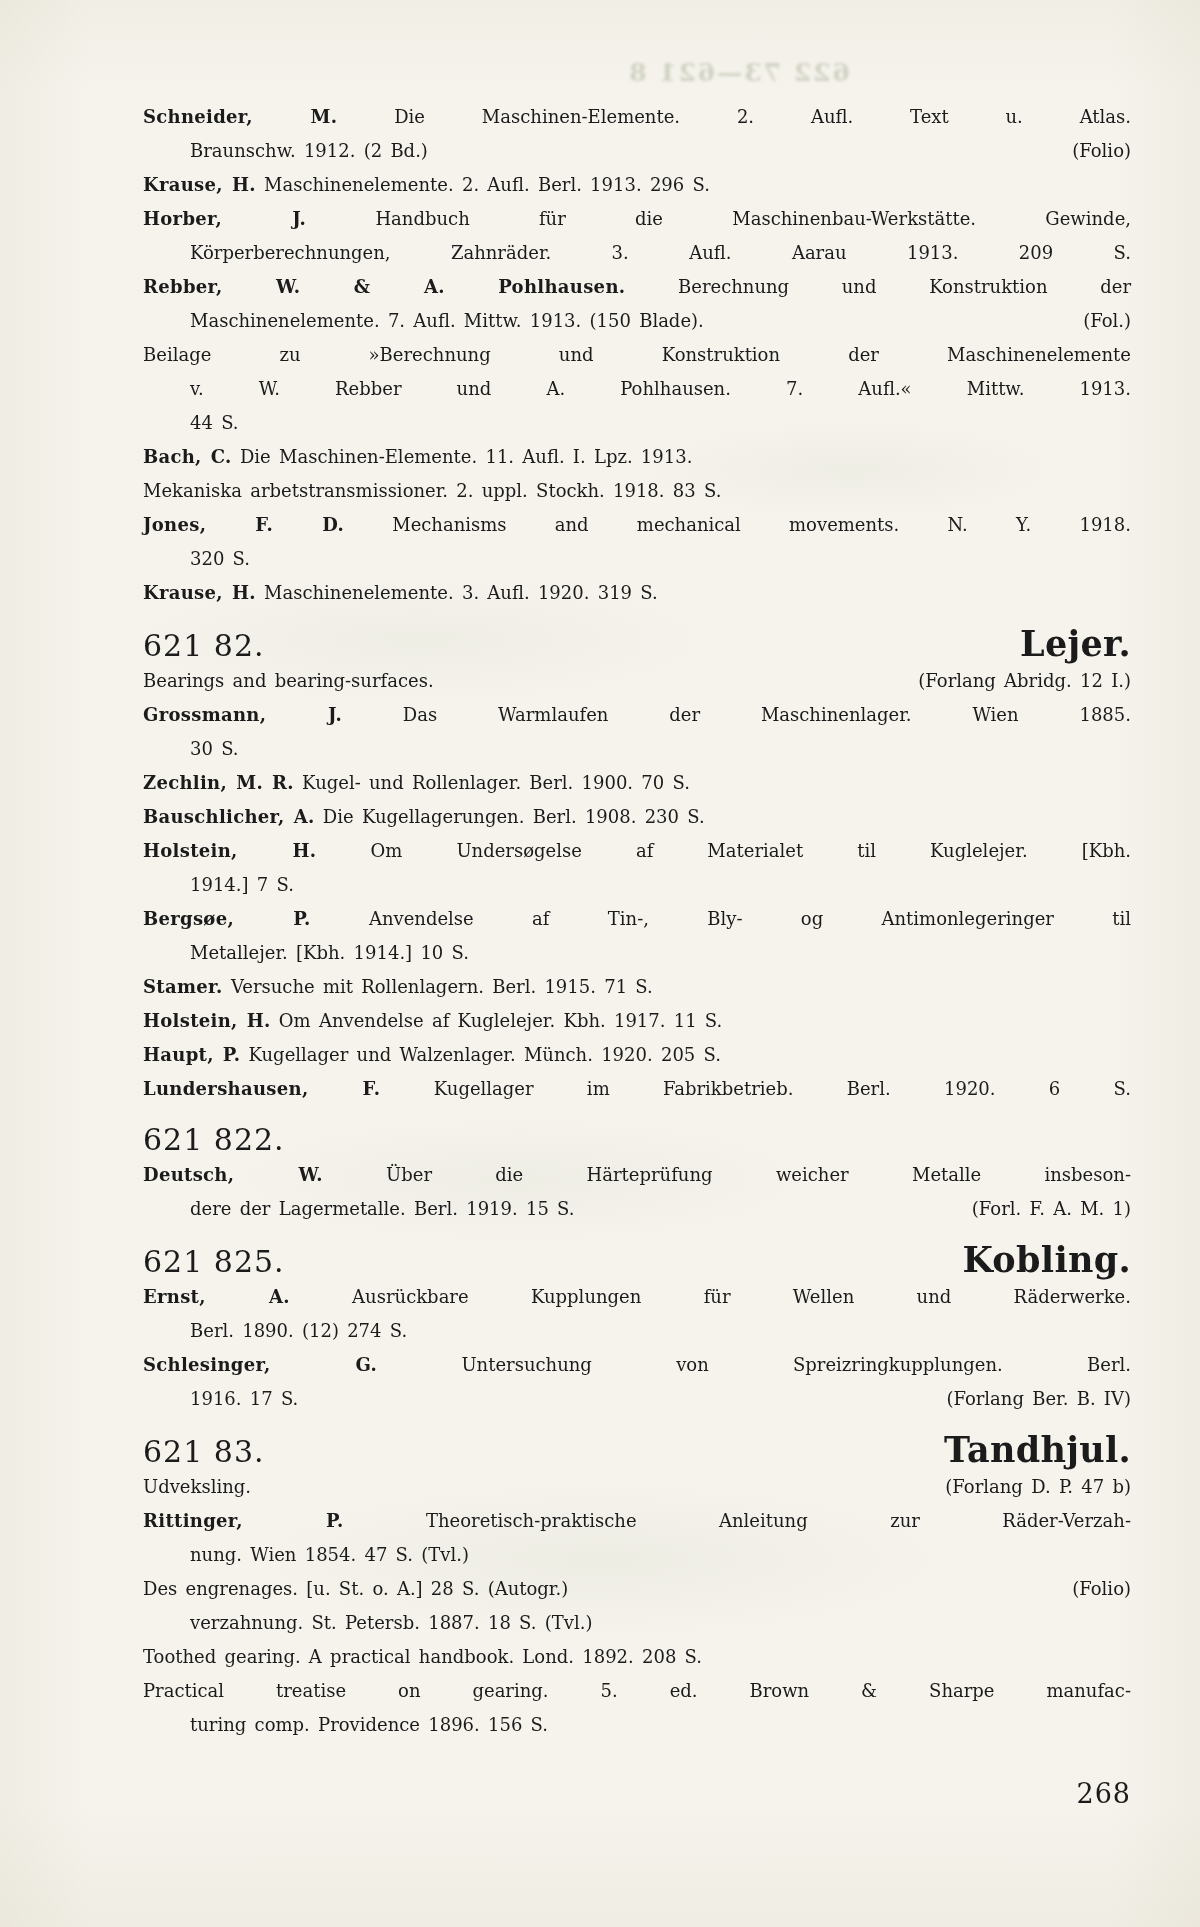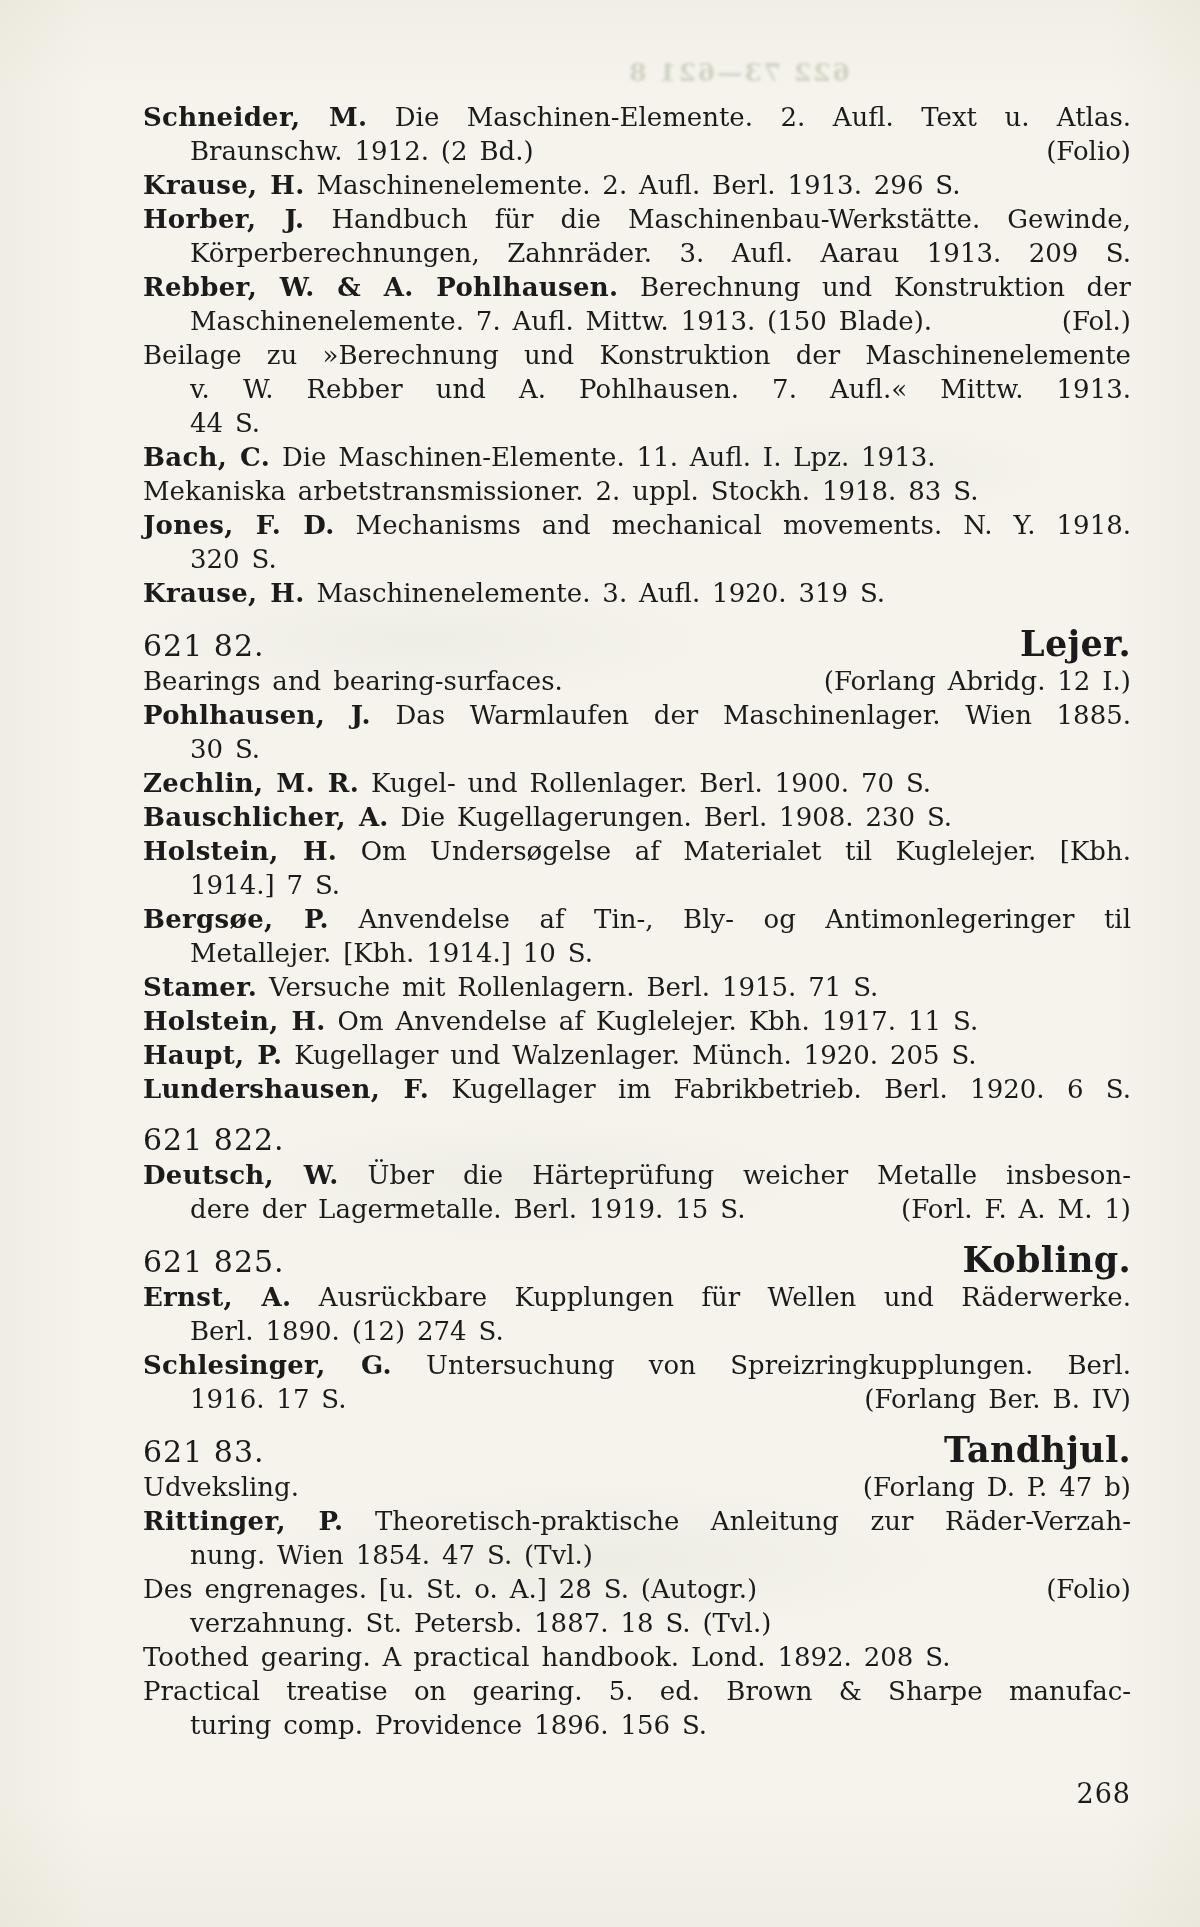--- a/index.html
+++ b/index.html
@@ -29,21 +29,21 @@
     transform:scaleX(-1);
     color:rgba(125,135,105,0.30);
     filter:blur(1.6px);
     font-size:25px; font-weight:bold;
     letter-spacing:2px;
   }
   .content {
     position:absolute; left:143px; top:100px; width:988px;
   }
   .line {
-    font-size:26px;
+    font-size:18px;
     line-height:34px;
     word-spacing:0.14em;
     white-space:normal;
   }
   .line.indent { padding-left:47px; }
   .line.justify { text-align:justify; text-align-last:justify; }
   .line.flex { display:flex; justify-content:space-between; align-items:flex-end; }
   .line .right { flex:none; padding-left:20px; }
   .b { font-weight:bold; letter-spacing:0.3px; }
   .heading {
@@ -88,21 +88,21 @@
     <div class="line indent"><span class="left"><span>320 S.</span></span></div>
     <div class="line"><span class="left"><span class="b">Krause, H.</span><span> Maschinenelemente. 3. Aufl. 1920. 319 S.</span></span></div>
     <div class="heading">
       <span class="hl">621 82.</span>
       <span class="hr">Lejer.</span>
     </div>
     <div class="line flex">
       <span class="left"><span>Bearings and bearing-surfaces.</span></span>
       <span class="right">(Forlang Abridg. 12 I.)</span>
     </div>
-    <div class="line justify"><span class="left"><span class="b">Pohlhausen, J.</span><span> Das Warmlaufen der Maschinenlager. Wien 1885.</span></span></div>
+    <div class="line justify"><span class="left"><span class="b">Grossmann, J.</span><span> Das Warmlaufen der Maschinenlager. Wien 1885.</span></span></div>
     <div class="line indent"><span class="left"><span>30 S.</span></span></div>
     <div class="line"><span class="left"><span class="b">Zechlin, M. R.</span><span> Kugel- und Rollenlager. Berl. 1900. 70 S.</span></span></div>
     <div class="line"><span class="left"><span class="b">Bauschlicher, A.</span><span> Die Kugellagerungen. Berl. 1908. 230 S.</span></span></div>
     <div class="line justify"><span class="left"><span class="b">Holstein, H.</span><span> Om Undersøgelse af Materialet til Kuglelejer. [Kbh.</span></span></div>
     <div class="line indent"><span class="left"><span>1914.] 7 S.</span></span></div>
     <div class="line justify"><span class="left"><span class="b">Bergsøe, P.</span><span> Anvendelse af Tin-, Bly- og Antimonlegeringer til</span></span></div>
     <div class="line indent"><span class="left"><span>Metallejer. [Kbh. 1914.] 10 S.</span></span></div>
     <div class="line"><span class="left"><span class="b">Stamer.</span><span> Versuche mit Rollenlagern. Berl. 1915. 71 S.</span></span></div>
     <div class="line"><span class="left"><span class="b">Holstein, H.</span><span> Om Anvendelse af Kuglelejer. Kbh. 1917. 11 S.</span></span></div>
     <div class="line"><span class="left"><span class="b">Haupt, P.</span><span> Kugellager und Walzenlager. Münch. 1920. 205 S.</span></span></div>

